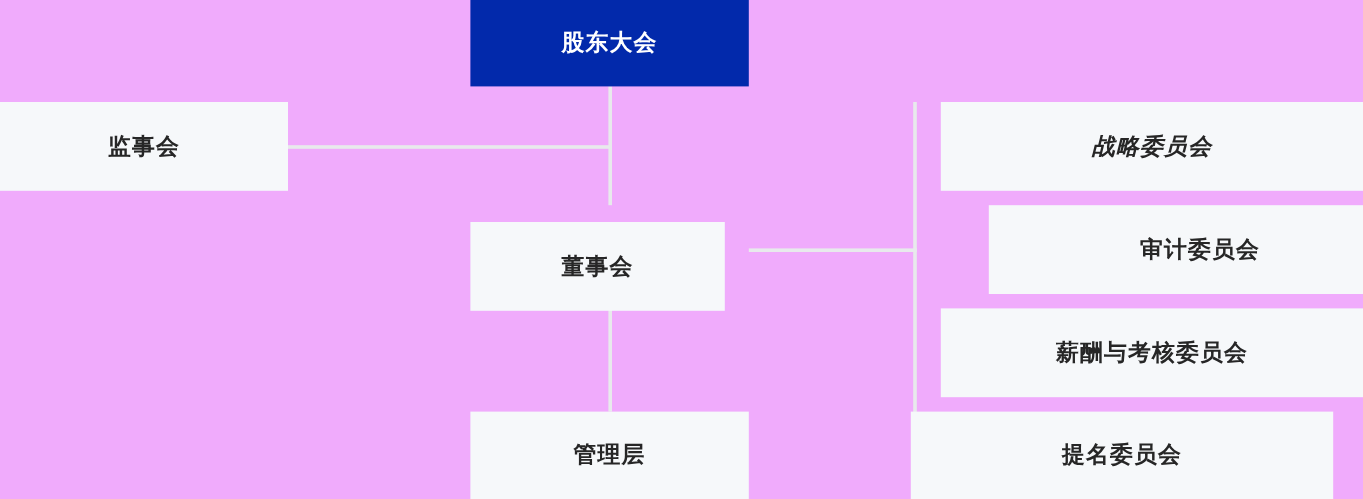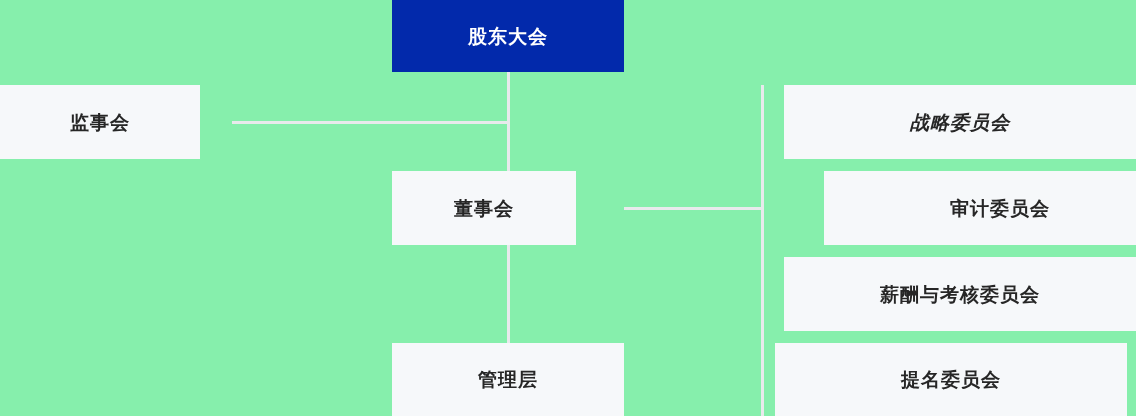--- a/index.html
+++ b/index.html
@@ -7,21 +7,21 @@
     padding: 0;
     background: #000000;
   }
   body {
     font-family: "Liberation Sans", "DejaVu Sans", sans-serif;
   }
   #org-chart {
     position: relative;
     width: 1136px;
     height: 416px;
-    background: #86efac;
+    background: #f0abfc;
     overflow: hidden;
   }
   .node {
     position: absolute;
     display: flex;
     align-items: center;
     justify-content: center;
     box-sizing: border-box;
     font-size: 19px;
     font-weight: bold;
@@ -43,29 +43,29 @@
   }
   .connector-v {
     width: 3px;
   }
   .connector-h {
     height: 3px;
   }
 
   
   #node-shareholders { left: 392px; top: 0px;   width: 232px; height: 72px; }
-  #node-supervisors  { left: 0px;   top: 85px;  width: 200px; height: 74px; }
-  #node-board        { left: 392px; top: 171px; width: 184px; height: 74px; }
+  #node-supervisors  { left: 0px;   top: 85px;  width: 240px; height: 74px; }
+  #node-board        { left: 392px; top: 185px; width: 212px; height: 74px; }
   #node-management   { left: 392px; top: 343px; width: 232px; height: 73px; }
 
   
   #node-strategy     { left: 784px; top: 85px;  width: 352px; height: 74px; font-style: italic; }
   #node-audit        { left: 824px; top: 171px; width: 352px; height: 74px; }
   #node-remuneration { left: 784px; top: 257px; width: 352px; height: 74px; }
-  #node-nomination   { left: 775px; top: 343px; width: 352px; height: 73px; }
+  #node-nomination   { left: 759px; top: 343px; width: 352px; height: 73px; }
 
   
   #conn-shareholders-board { left: 507px; top: 72px;  height: 99px; }
   #conn-supervisors-trunk  { left: 232px; top: 121px; width: 278px; }
   #conn-board-management   { left: 507px; top: 245px; height: 98px; }
   #conn-committee-spine    { left: 761px; top: 85px;  height: 331px; }
   #conn-board-committees   { left: 624px; top: 207px; width: 140px; }
 </style>
 </head>
 <body>

